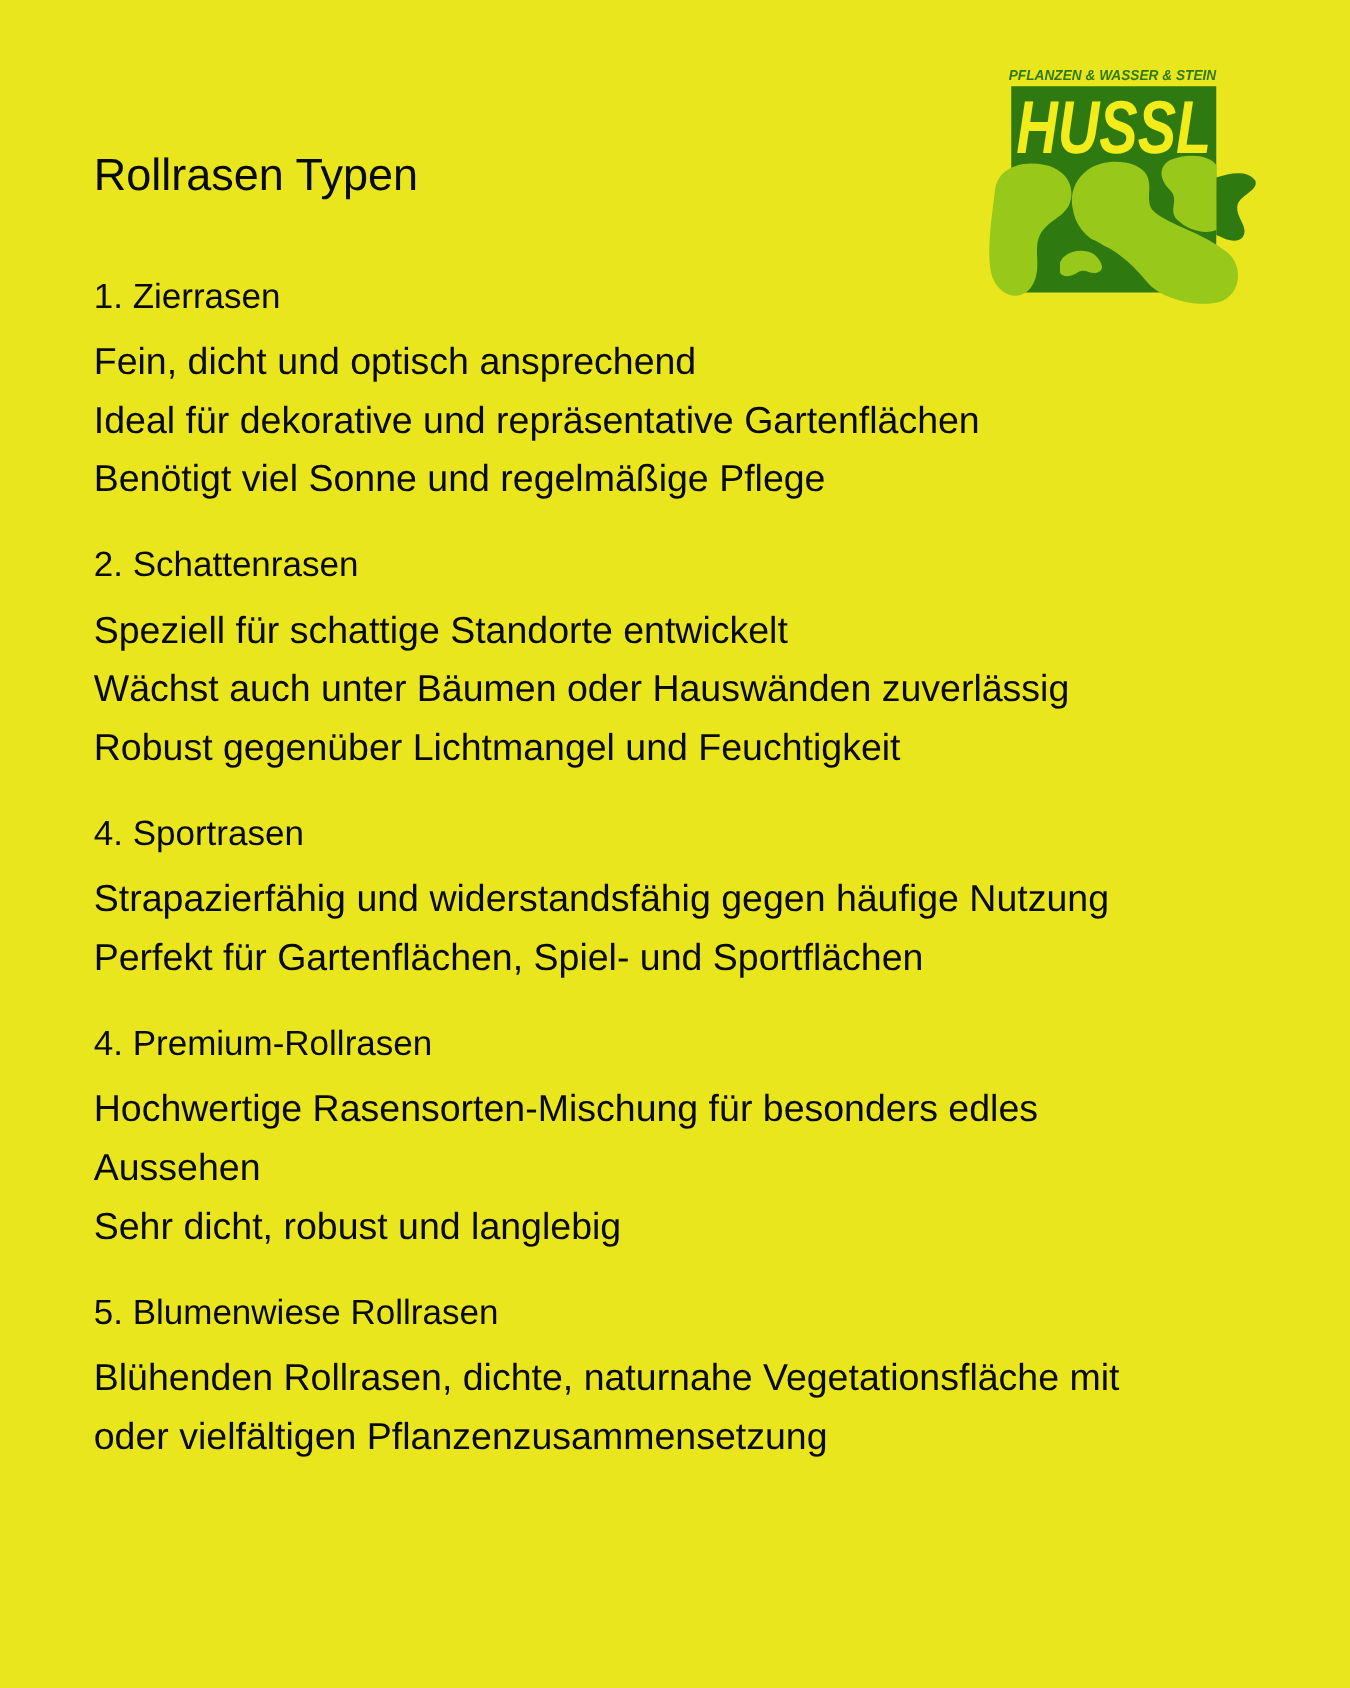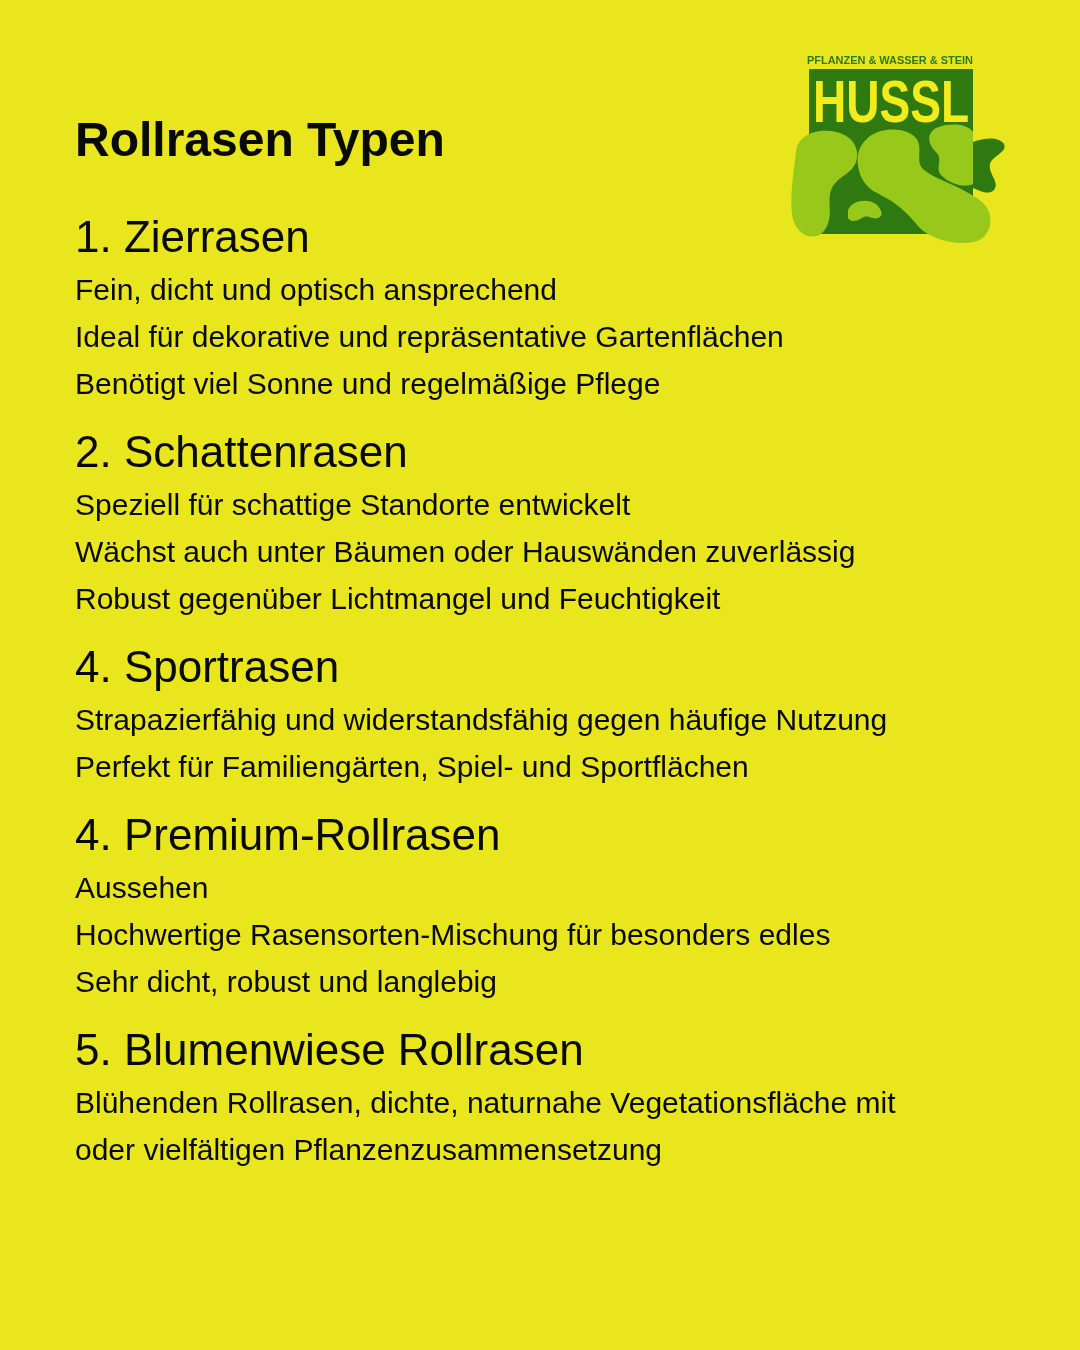--- a/index.html
+++ b/index.html
@@ -12,34 +12,34 @@
       background: #eae61e;
       position: relative;
       overflow: hidden;
       font-family: "Liberation Sans", sans-serif;
       color: #0a0a05;
     }
     .page-title {
       position: absolute;
       left: 75px;
       top: 108px;
-      font-size: 48px;
+      font-size: 36px;
       line-height: 64px;
-      font-weight: 700;
+      font-weight: 400;
       margin: 0;
       white-space: nowrap;
     }
     .content {
       position: absolute;
       left: 75px;
       top: 208px;
       width: 960px;
     }
     .section-heading {
-      font-size: 44px;
+      font-size: 28px;
       line-height: 58px;
       font-weight: 400;
       margin: 0;
       white-space: nowrap;
     }
     .section-line {
       font-size: 30px;
       line-height: 47px;
       margin: 0;
       white-space: nowrap;
@@ -49,20 +49,21 @@
     }
     .section + .section {
       margin-top: 16px;
     }
     .logo {
       position: absolute;
       left: 786px;
       top: 52px;
       width: 222px;
       height: 192px;
+      font-style: italic;
     }
     .logo svg {
       display: block;
     }
     .logo-tagline {
       font-family: "Liberation Sans", sans-serif;
       font-weight: 700;
     }
     .logo-wordmark {
       font-family: "Liberation Sans", sans-serif;
@@ -103,26 +104,26 @@
   </div>
   <div class="section">
     <h2 class="section-heading">2. Schattenrasen</h2>
     <p class="section-line">Speziell für schattige Standorte entwickelt</p>
     <p class="section-line">Wächst auch unter Bäumen oder Hauswänden zuverlässig</p>
     <p class="section-line">Robust gegenüber Lichtmangel und Feuchtigkeit</p>
   </div>
   <div class="section">
     <h2 class="section-heading">4. Sportrasen</h2>
     <p class="section-line">Strapazierfähig und widerstandsfähig gegen häufige Nutzung</p>
-    <p class="section-line">Perfekt für Familiengärten, Spiel- und Sportflächen</p>
+    <p class="section-line">Perfekt für Gartenflächen, Spiel- und Sportflächen</p>
   </div>
   <div class="section">
     <h2 class="section-heading">4. Premium-Rollrasen</h2>
+    <p class="section-line">Hochwertige Rasensorten-Mischung für besonders edles</p>
     <p class="section-line">Aussehen</p>
-    <p class="section-line">Hochwertige Rasensorten-Mischung für besonders edles</p>
     <p class="section-line">Sehr dicht, robust und langlebig</p>
   </div>
   <div class="section">
     <h2 class="section-heading">5. Blumenwiese Rollrasen</h2>
     <p class="section-line">Blühenden Rollrasen, dichte, naturnahe Vegetationsfläche mit</p>
     <p class="section-line">oder vielfältigen Pflanzenzusammensetzung</p>
   </div>
 </div>
 
 </body></html>

